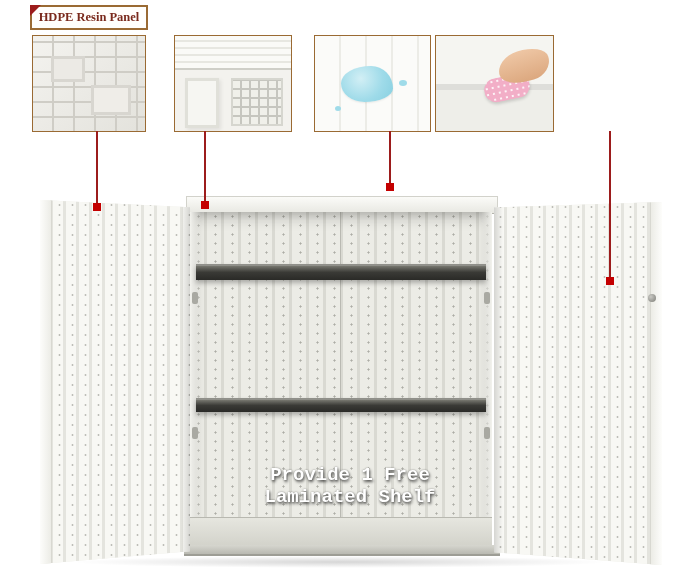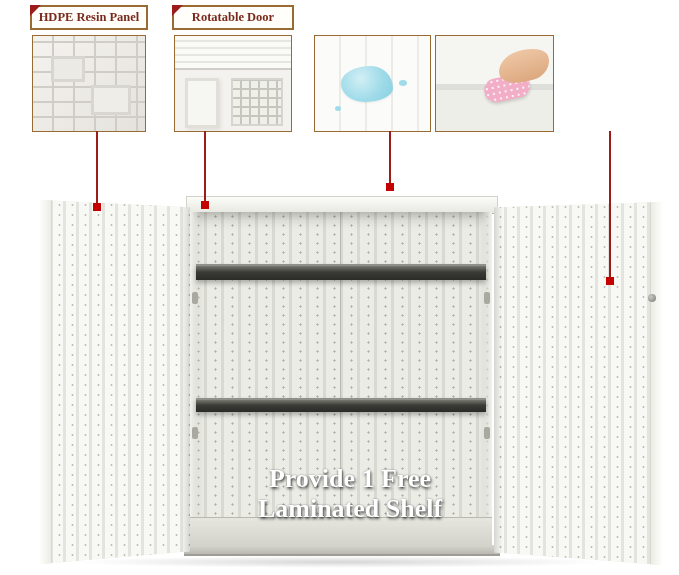--- a/index.html
+++ b/index.html
@@ -158,45 +158,41 @@
     background: linear-gradient(90deg, transparent, rgba(0,0,0,.14)); }
   .door-right::after { content: ''; position: absolute; left: 0; top: 0; bottom: 0; width: 9px;
     background: linear-gradient(-90deg, transparent, rgba(0,0,0,.14)); }
   .door-edge { position: absolute; top: 0; bottom: 0; width: 12px; background: linear-gradient(90deg, #fdfdfb, #ecece6); }
   .de-l { left: 0;  border-right: 1px solid #d8d8d1; }
   .de-r { right: 0; border-left: 1px solid #d8d8d1; background: linear-gradient(-90deg, #fdfdfb, #ecece6); }
   .handle-dot { position: absolute; right: 6px; top: 92px; width: 8px; height: 8px; border-radius: 50%;
     background: radial-gradient(circle at 35% 35%, #c9c9c4, #7d7d77); }
 
   .caption { position: absolute; left: 224px; top: 464px; width: 252px; z-index: 4;
-    text-align: center; font-weight: bold; font-size: 26px;
-    color: #ffffff; text-shadow: 1px 2px 3px rgba(0,0,0,.65), 0 0 2px rgba(0,0,0,.4); }
+    text-align: center; font-weight: bold; font-size: 19px;
+    color: #ffffff; text-shadow: 1px 2px 3px rgba(0,0,0,.65), 0 0 2px rgba(0,0,0,.4); font-family: Liberation Mono, monospace; }
 </style>
 </head>
 <body>
 
 <div class="stage">
 
   <div class="callout c1">
     <div class="label">
       <div class="ribbon"></div>
       <span>HDPE Resin Panel</span>
     </div>
     <div class="thumb">
       <div class="resin-pattern"></div>
       <div class="rp-b1"></div>
       <div class="rp-b2"></div>
     </div>
   </div>
 
   <div class="callout c2">
-    <div class="label">
-      <div class="ribbon"></div>
-      <span>Rotatable Door</span>
-    </div>
     <div class="thumb">
       <div class="dc-top"></div>
       <div class="dc-frame"></div>
       <div class="dc-lattice"></div>
     </div>
   </div>
 
   <div class="callout c3">
     <div class="thumb tleft">
       <div class="spill"></div>

